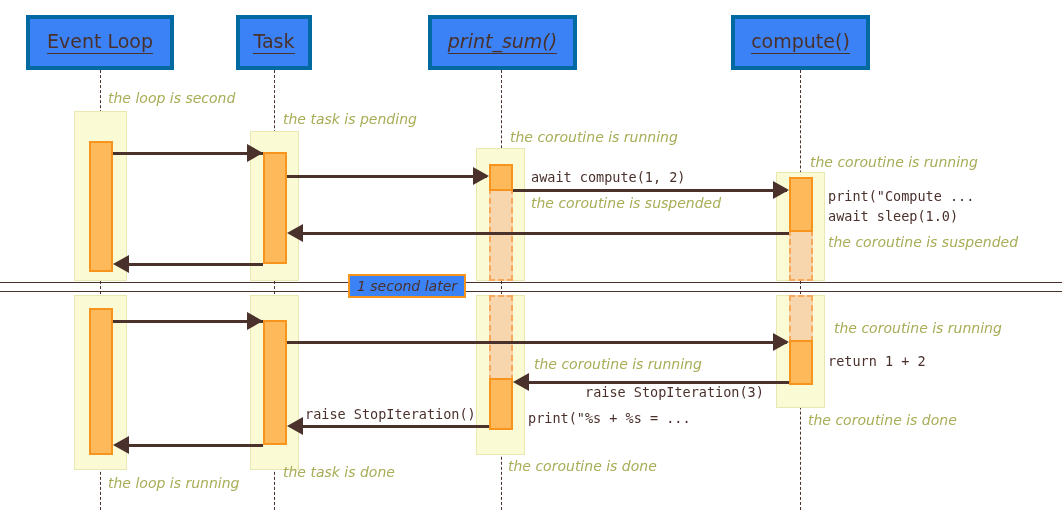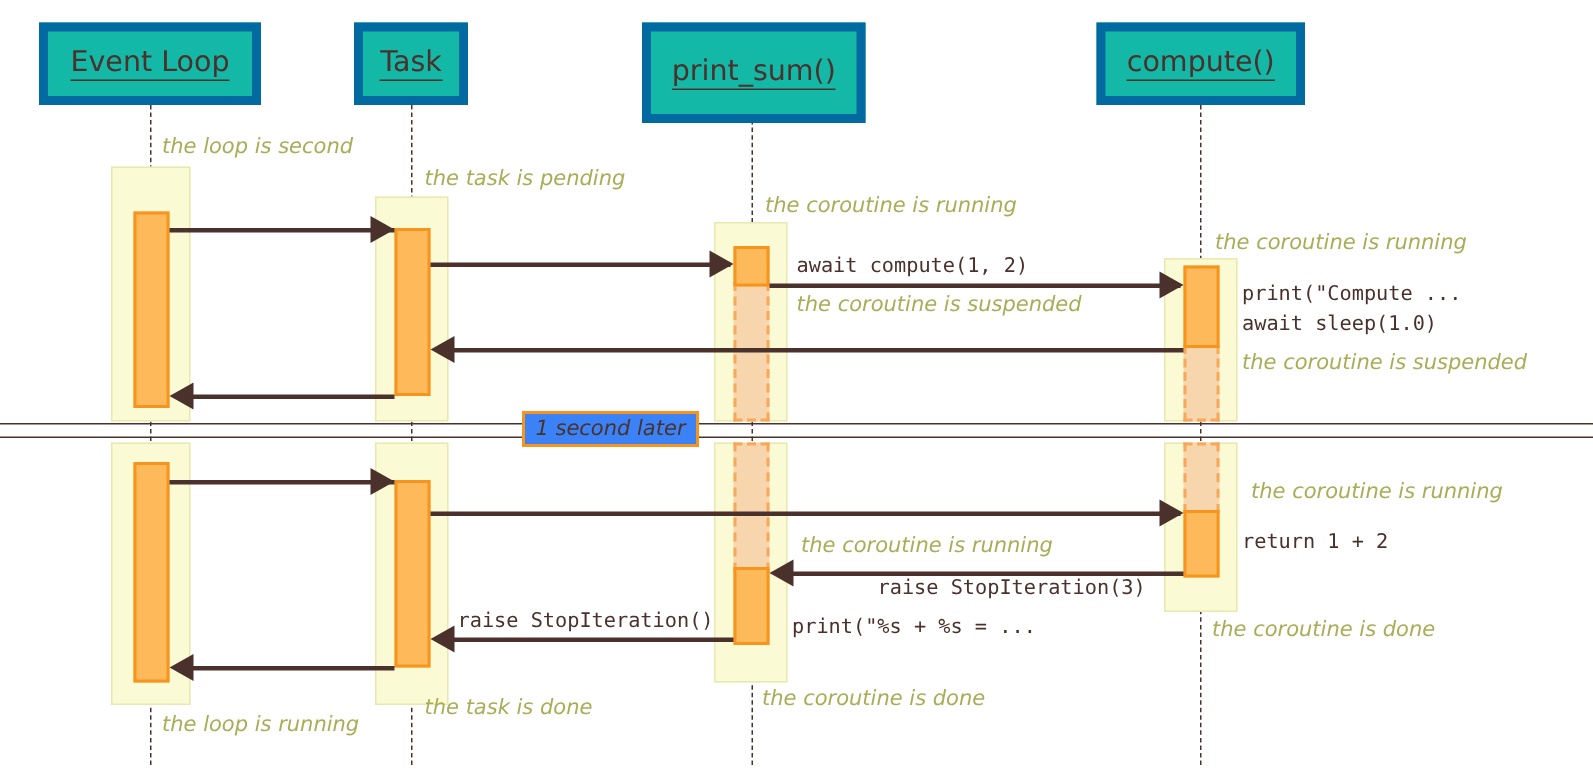--- a/index.html
+++ b/index.html
@@ -2,22 +2,22 @@
 <html><head>
 <meta charset="utf-8">
 <style>
   html,body{margin:0;padding:0;background:#ffffff;}
   body{font-family:"DejaVu Sans", sans-serif;}
   #canvas{position:relative;width:1062px;height:513px;overflow:hidden;background:#ffffff;}
 
   
   .participant{
     position:absolute;
-    background:#14b8a6;
-    border:6px solid #0369a1;
+    background:#3b82f6;
+    border:4px solid #0369a1;
     box-sizing:border-box;
     display:flex;align-items:center;justify-content:center;
     color:#4A312C;
     font-family:"DejaVu Sans", sans-serif;
     font-size:19px;
   }
   .participant .plabel{
     border-bottom:1.5px solid #4A312C;
     line-height:1.15;
     padding-bottom:1px;
@@ -200,20 +200,20 @@
   <div class="note" style="left:508px;top:458px;">the coroutine is done</div>
   <div class="note" style="left:283px;top:464px;">the task is done</div>
   <div class="note" style="left:108px;top:475px;">the loop is running</div>
 
   <div class="participant" style="left:26px;top:15px;width:148px;height:55px;">
     <span class="plabel">Event Loop</span>
   </div>
   <div class="participant" style="left:236px;top:15px;width:76px;height:55px;">
     <span class="plabel">Task</span>
   </div>
-  <div class="participant" style="left:428px;top:15px;width:149px;height:67px;">
+  <div class="participant" style="left:428px;top:15px;width:149px;height:55px;font-style:italic;">
     <span class="plabel">print_sum()</span>
   </div>
   <div class="participant" style="left:731px;top:15px;width:139px;height:55px;">
     <span class="plabel">compute()</span>
   </div>
 
 </div>
 
 </body></html>

